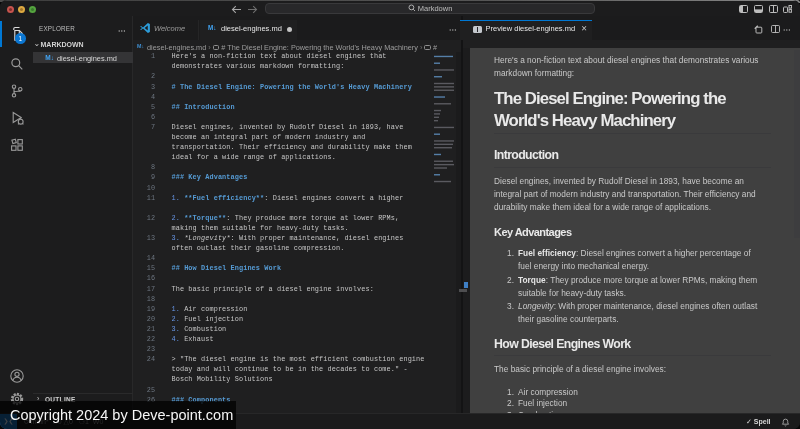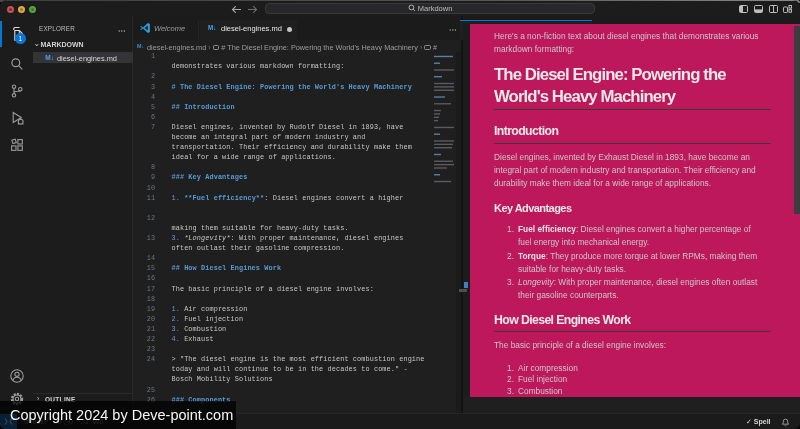--- a/index.html
+++ b/index.html
@@ -6,21 +6,21 @@
 .a{position:absolute}
 
 #title{left:0;top:0;width:800px;height:16px;background:#1c1c1d}
 #actbar{left:0;top:16px;width:33px;height:397px;background:#1c1c1d}
 #sidebar{left:33px;top:16px;width:100px;height:397px;background:#1c1c1d;border-right:1px solid #282829}
 #tabs1{left:133px;top:16px;width:328px;height:24px;background:#1b1b1c}
 #crumbs{left:133px;top:40px;width:328px;height:12px;background:#1f1f20}
 #editor{left:133px;top:52px;width:328px;height:361px;background:#1f1f20;overflow:hidden}
 #sash{left:461px;top:16px;width:2px;height:397px;background:#131314}
 #grp2{left:463px;top:16px;width:337px;height:24px;background:#1b1b1c}
-#preview{left:463px;top:24px;width:337px;height:373px;background:#be185d;overflow:hidden}
+#preview{left:463px;top:48px;width:337px;height:373px;background:#404040;overflow:hidden}
 #status{left:0;top:413px;width:800px;height:16px;background:#1b1b1c;border-top:1px solid #272728}
 
 .tl{width:7px;height:7px;border-radius:50%;top:6px}
 #sbox{left:265px;top:2.5px;width:330px;height:11px;background:#28282a;border:1px solid #39393b;border-radius:4px;color:#bdbdbd;font-size:7.5px;line-height:9px;text-align:center}
 
 .tab{top:4px;height:20px}
 .tablbl{font-size:7.5px;top:8px;white-space:pre}
 
 .ln{left:-6px;width:28px;text-align:right;color:#6d7681;font:6.8px/10.1px "Liberation Mono",monospace}
 .cr{left:38.5px;height:10.1px;color:#c6c6c6;font:6.85px/10.1px "Liberation Mono",monospace;letter-spacing:0.11px;white-space:pre}
@@ -167,40 +167,42 @@
 
   <div class="a" id="crumbs">
     <svg class="a" style="left:4px;top:3px" width="8" height="7" viewBox="0 0 18 14">
         <text x="0" y="11" font-size="12" font-weight="bold" fill="#3f8fd1" font-family="Liberation Sans">M↓</text>
       </svg>
     <div class="a" style="left:14px;top:2.5px;font-size:7.3px;color:#9d9d9d;white-space:pre">diesel-engines.md <span style="color:#767676">›</span> <span class="bcic"></span> # The Diesel Engine: Powering the World's Heavy Machinery <span style="color:#767676">›</span> <span class="bcic"></span> #</div>
   </div>
 
   <div class="a" id="editor">
     <div class="a ln" style="top:-0.75px">1</div>
+    <div class="a cr" style="top:-0.75px">Here's a non-fiction text about diesel engines that</div>
     <div class="a cr" style="top:9.35px">demonstrates various markdown formatting:</div>
     <div class="a ln" style="top:19.45px">2</div>
     <div class="a ln" style="top:29.55px">3</div>
     <div class="a cr" style="top:29.55px"><span class="h"># The Diesel Engine: Powering the World's Heavy Machinery</span></div>
     <div class="a ln" style="top:39.65px">4</div>
     <div class="a ln" style="top:49.75px">5</div>
     <div class="a cr" style="top:49.75px"><span class="h">## Introduction</span></div>
     <div class="a ln" style="top:59.85px">6</div>
     <div class="a ln" style="top:69.95px">7</div>
     <div class="a cr" style="top:69.95px">Diesel engines, invented by Rudolf Diesel in 1893, have</div>
     <div class="a cr" style="top:80.05px">become an integral part of modern industry and</div>
     <div class="a cr" style="top:90.15px">transportation. Their efficiency and durability make them</div>
     <div class="a cr" style="top:100.25px">ideal for a wide range of applications.</div>
     <div class="a ln" style="top:110.35px">8</div>
     <div class="a ln" style="top:120.45px">9</div>
     <div class="a cr" style="top:120.45px"><span class="h">### Key Advantages</span></div>
     <div class="a ln" style="top:130.55px">10</div>
     <div class="a ln" style="top:140.65px">11</div>
     <div class="a cr" style="top:140.65px"><span class="n">1. </span><span class="b">**Fuel efficiency**</span>: Diesel engines convert a higher</div>
     <div class="a ln" style="top:160.85px">12</div>
+    <div class="a cr" style="top:160.85px"><span class="n">2. </span><span class="b">**Torque**</span>: They produce more torque at lower RPMs,</div>
     <div class="a cr" style="top:170.95px">making them suitable for heavy-duty tasks.</div>
     <div class="a ln" style="top:181.05px">13</div>
     <div class="a cr" style="top:181.05px"><span class="n">3. </span><span class="i">*Longevity*</span>: With proper maintenance, diesel engines</div>
     <div class="a cr" style="top:191.15px">often outlast their gasoline compression.</div>
     <div class="a ln" style="top:201.25px">14</div>
     <div class="a ln" style="top:211.35px">15</div>
     <div class="a cr" style="top:211.35px"><span class="h">## How Diesel Engines Work</span></div>
     <div class="a ln" style="top:221.45px">16</div>
     <div class="a ln" style="top:231.55px">17</div>
     <div class="a cr" style="top:231.55px">The basic principle of a diesel engine involves:</div>
@@ -279,21 +281,21 @@
 
   <div class="a" id="preview">
     <div class="a" style="left:0;top:0;width:7px;height:373px;background:#1c1c1d"></div>
     <div class="a pl" style="left:31px;top:6.00px">Here's a non-fiction text about diesel engines that demonstrates various</div>
     <div class="a pl" style="left:31px;top:19.00px">markdown formatting:</div>
     <div class="a h1" style="left:31px;top:40.30px">The Diesel Engine: Powering the</div>
     <div class="a h1" style="left:31px;top:61.80px">World's Heavy Machinery</div>
     <div class="a hr" style="top:84.5px"></div>
     <div class="a h2" style="left:31px;top:99.50px">Introduction</div>
     <div class="a hr" style="top:118.5px"></div>
-    <div class="a pl" style="left:31px;top:127.20px">Diesel engines, invented by Exhaust Diesel in 1893, have become an</div>
+    <div class="a pl" style="left:31px;top:127.20px">Diesel engines, invented by Rudolf Diesel in 1893, have become an</div>
     <div class="a pl" style="left:31px;top:140.20px">integral part of modern industry and transportation. Their efficiency and</div>
     <div class="a pl" style="left:31px;top:153.20px">durability make them ideal for a wide range of applications.</div>
     <div class="a h3" style="left:31px;top:177.00px">Key Advantages</div>
     <div class="a pl" style="left:55px;top:199.20px"><span class="num">1.</span><b>Fuel efficiency</b>: Diesel engines convert a higher percentage of</div>
     <div class="a pl" style="left:55px;top:212.40px">fuel energy into mechanical energy.</div>
     <div class="a pl" style="left:55px;top:225.60px"><span class="num">2.</span><b>Torque</b>: They produce more torque at lower RPMs, making them</div>
     <div class="a pl" style="left:55px;top:238.80px">suitable for heavy-duty tasks.</div>
     <div class="a pl" style="left:55px;top:252.00px"><span class="num">3.</span><i>Longevity</i>: With proper maintenance, diesel engines often outlast</div>
     <div class="a pl" style="left:55px;top:265.20px">their gasoline counterparts.</div>
     <div class="a h2" style="left:31px;top:289.30px">How Diesel Engines Work</div>

